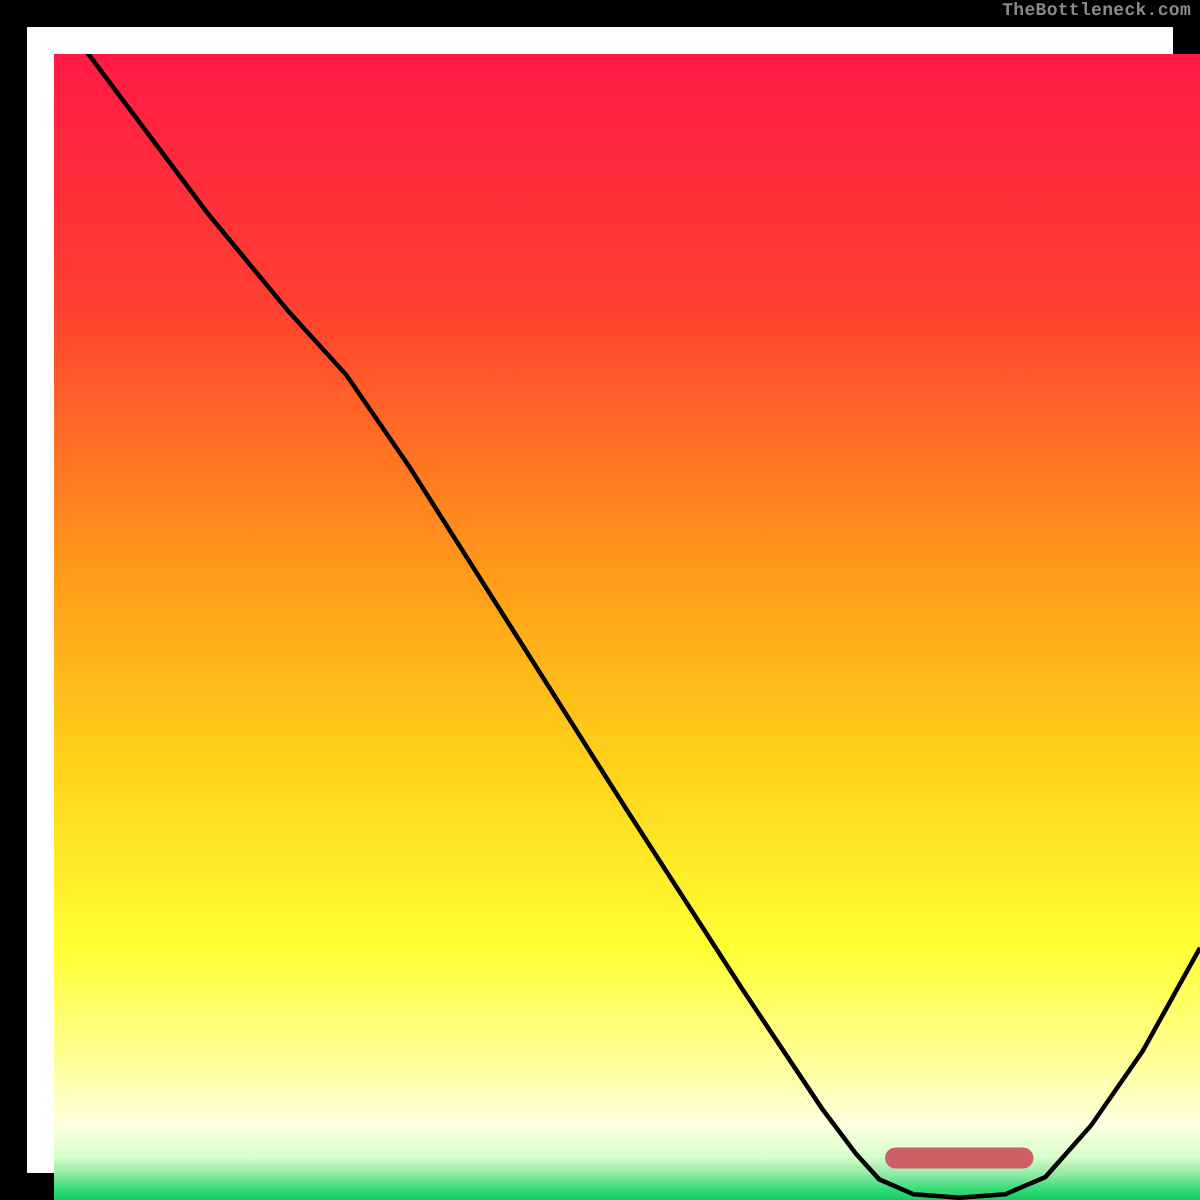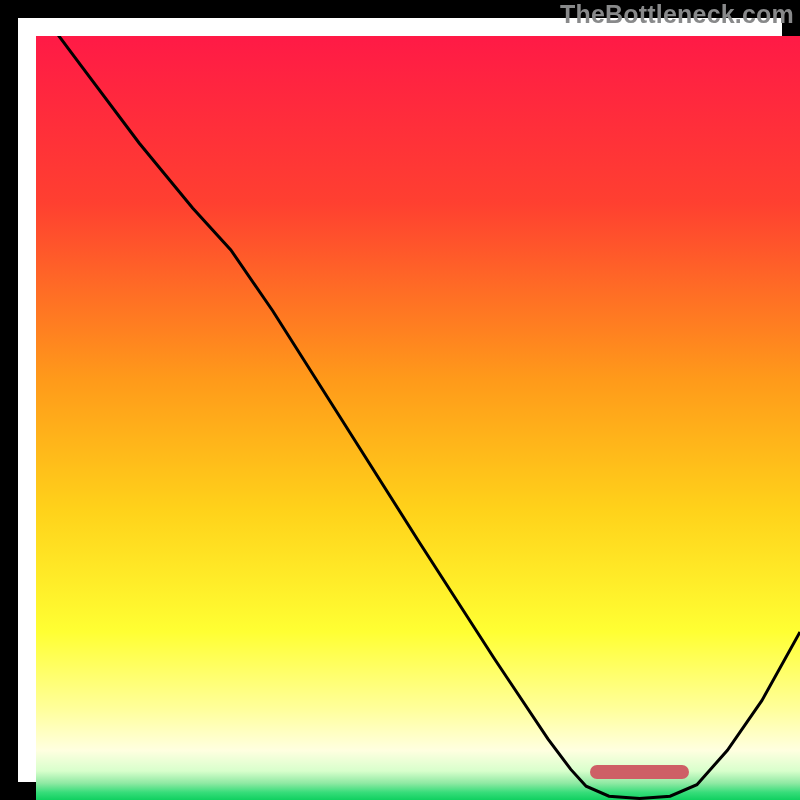--- a/index.html
+++ b/index.html
@@ -44,22 +44,22 @@
   }
   .marker {
     position: absolute;
     height: 14px;
     border-radius: 7px;
   }
   .watermark {
     position: absolute;
     top: 0;
     right: 6px;
-    font-family: Liberation Sans, sans-serif;
-    font-size: 25px;
+    font-family: Liberation Mono, monospace;
+    font-size: 12px;
     font-weight: 600;
     color: #88898a;
     letter-spacing: 0.2px;
     user-select: none;
   }
 </style>
 </head>
 <body>
 
 <div class="frame">

